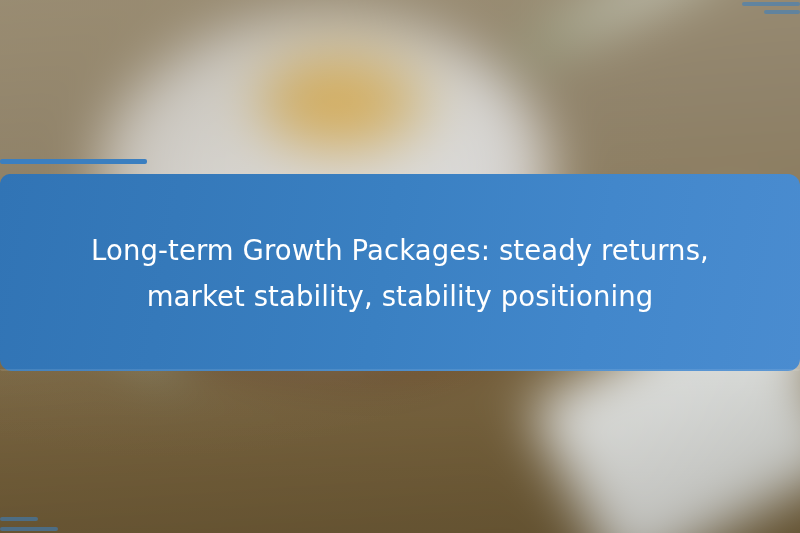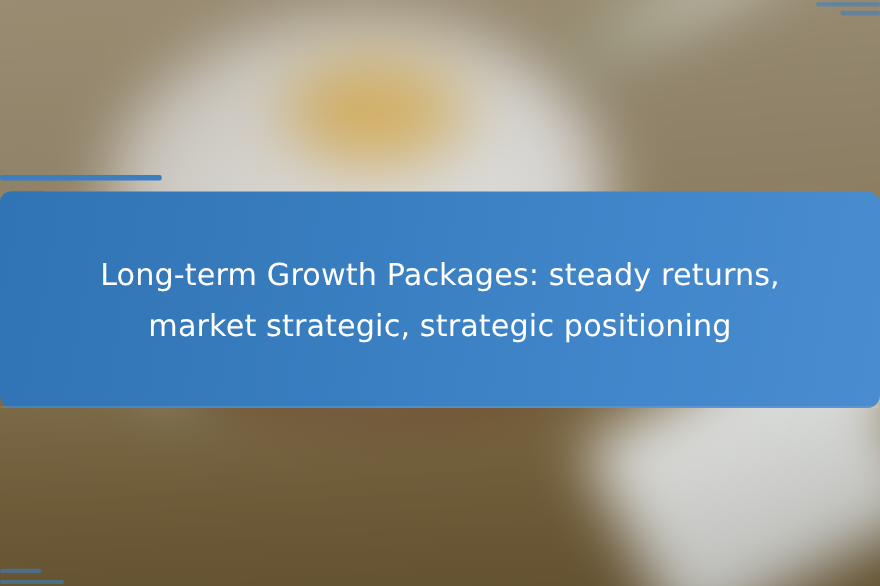--- a/index.html
+++ b/index.html
@@ -282,17 +282,17 @@
   <div class="accent-rule accent-faint" style="left:742px; top:2px; width:58px; height:4px;"></div>
   <div class="accent-rule accent-faint" style="left:764px; top:10px; width:36px; height:4px;"></div>
   <div class="accent-rule accent-faint" style="left:0px; top:517px; width:38px; height:4px;"></div>
   <div class="accent-rule accent-faint" style="left:0px; top:527px; width:58px; height:4px;"></div>
 
   <div class="banner-wrap">
     <div class="banner-sliver"></div>
     <div class="banner-body"></div>
     <div class="banner-text">
       <div class="banner-line">Long-term Growth Packages: steady returns,</div>
-      <div class="banner-line">market strategic, strategic positioning</div>
+      <div class="banner-line">market stability, stability positioning</div>
     </div>
   </div>
 
 </div>
 
 </body></html>

